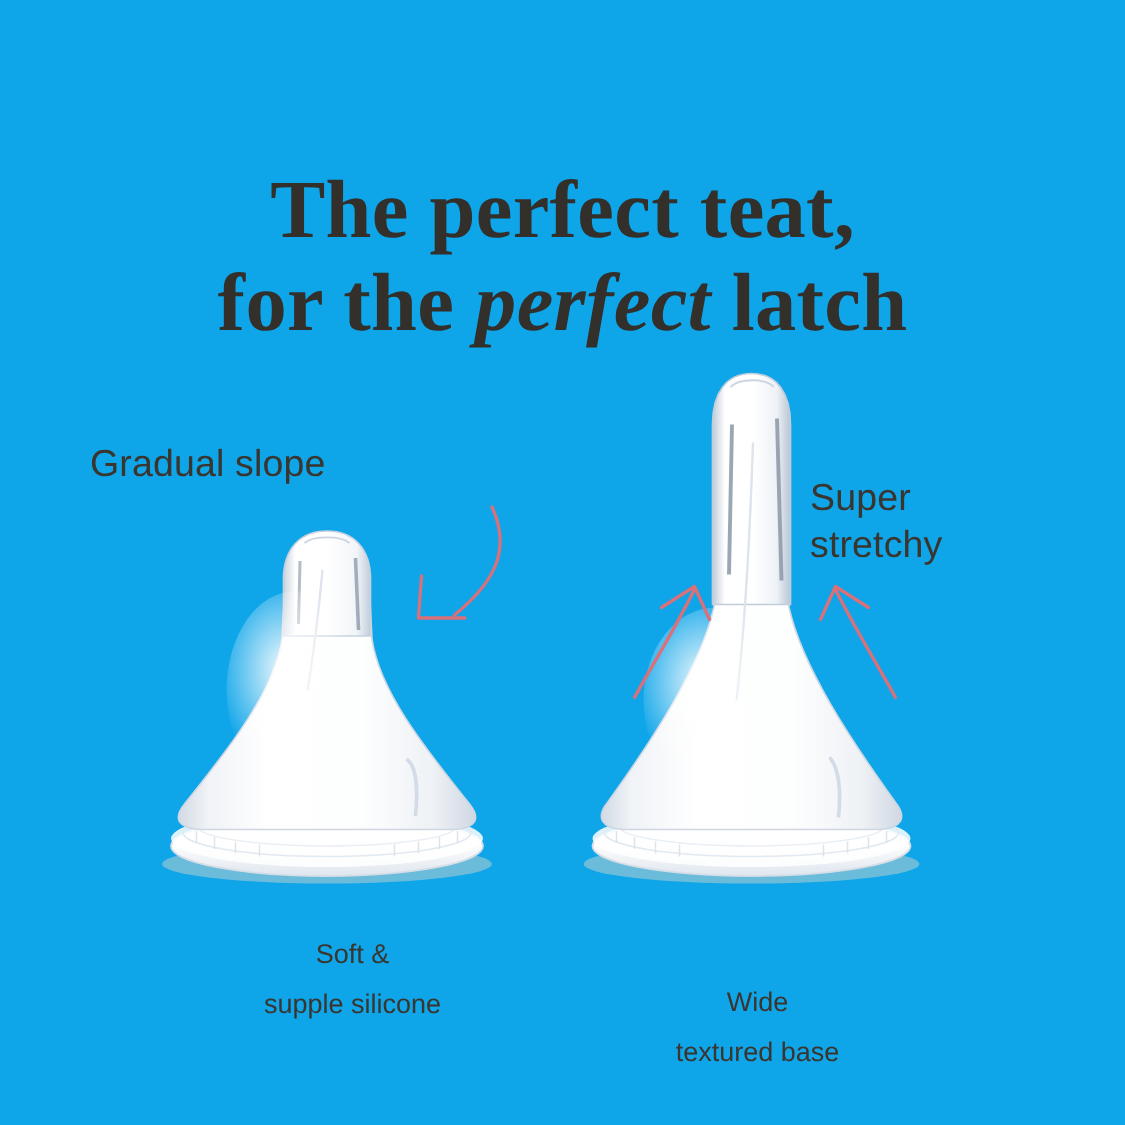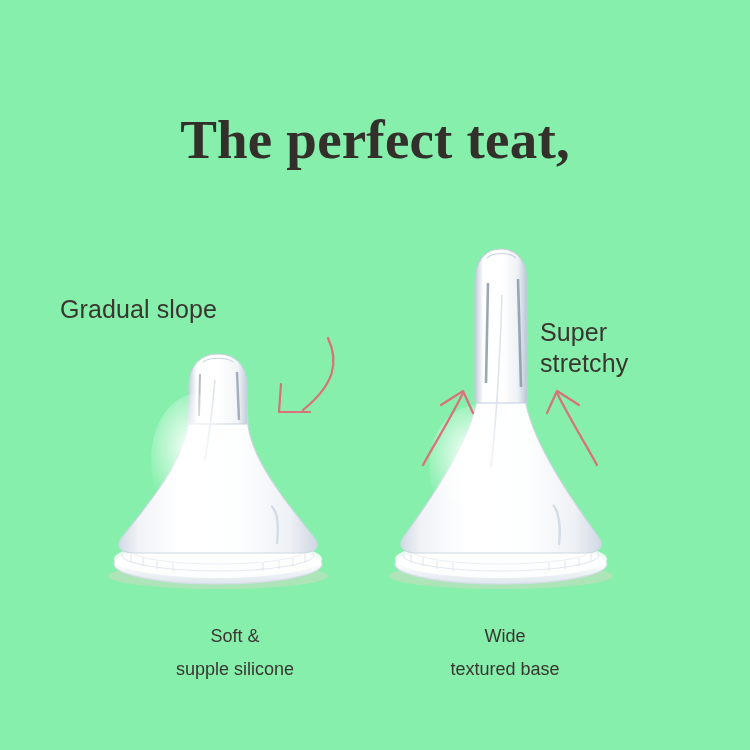--- a/index.html
+++ b/index.html
@@ -10,21 +10,21 @@
     width: 750px;
     height: 750px;
     overflow: hidden;
     font-family: "Liberation Sans", sans-serif;
     background: #f3efe8;
   }
   .canvas {
     position: relative;
     width: 750px;
     height: 750px;
-    background: #86efac;
+    background: #0ea5e9;
   }
 
   
   .headline {
     position: absolute;
     left: 0;
     top: 72px;
     width: 750px;
     text-align: center;
     font-family: "Liberation Serif", "DejaVu Serif", serif;
@@ -73,21 +73,21 @@
     text-align: center;
     white-space: pre-line;
   }
   .caption-left {
     left: 60px;
     top: 620px;
     width: 350px;
   }
   .caption-right {
     left: 345px;
-    top: 620px;
+    top: 652px;
     width: 320px;
   }
 
   
   .teat {
     position: absolute;
   }
   .teat-left  { left: 85px;  top: 340px; width: 270px; height: 255px; }
   .teat-right { left: 365px; top: 235px; width: 275px; height: 360px; }
 
@@ -97,20 +97,21 @@
   .arrow-stretch-l { left: 415px; top: 385px; width: 70px;  height: 85px; }
   .arrow-stretch-r { left: 533px; top: 385px; width: 72px;  height: 85px; }
 </style>
 </head>
 <body>
 
 <div class="canvas">
 
   <h1 class="headline">
     <span class="l1">The perfect teat,</span>
+    <span class="l2"><span>for the </span><em>perfect</em><span> latch</span></span>
   </h1>
 
   <svg class="teat teat-left" viewBox="0 0 270 255">
     <defs>
       <linearGradient id="bodyGradL" x1="0" y1="0" x2="1" y2="0">
         <stop offset="0%" stop-color="#d2dae4"></stop>
         <stop offset="10%" stop-color="#f0f3f7"></stop>
         <stop offset="30%" stop-color="#ffffff"></stop>
         <stop offset="62%" stop-color="#fdfefe"></stop>
         <stop offset="86%" stop-color="#eef1f5"></stop>

